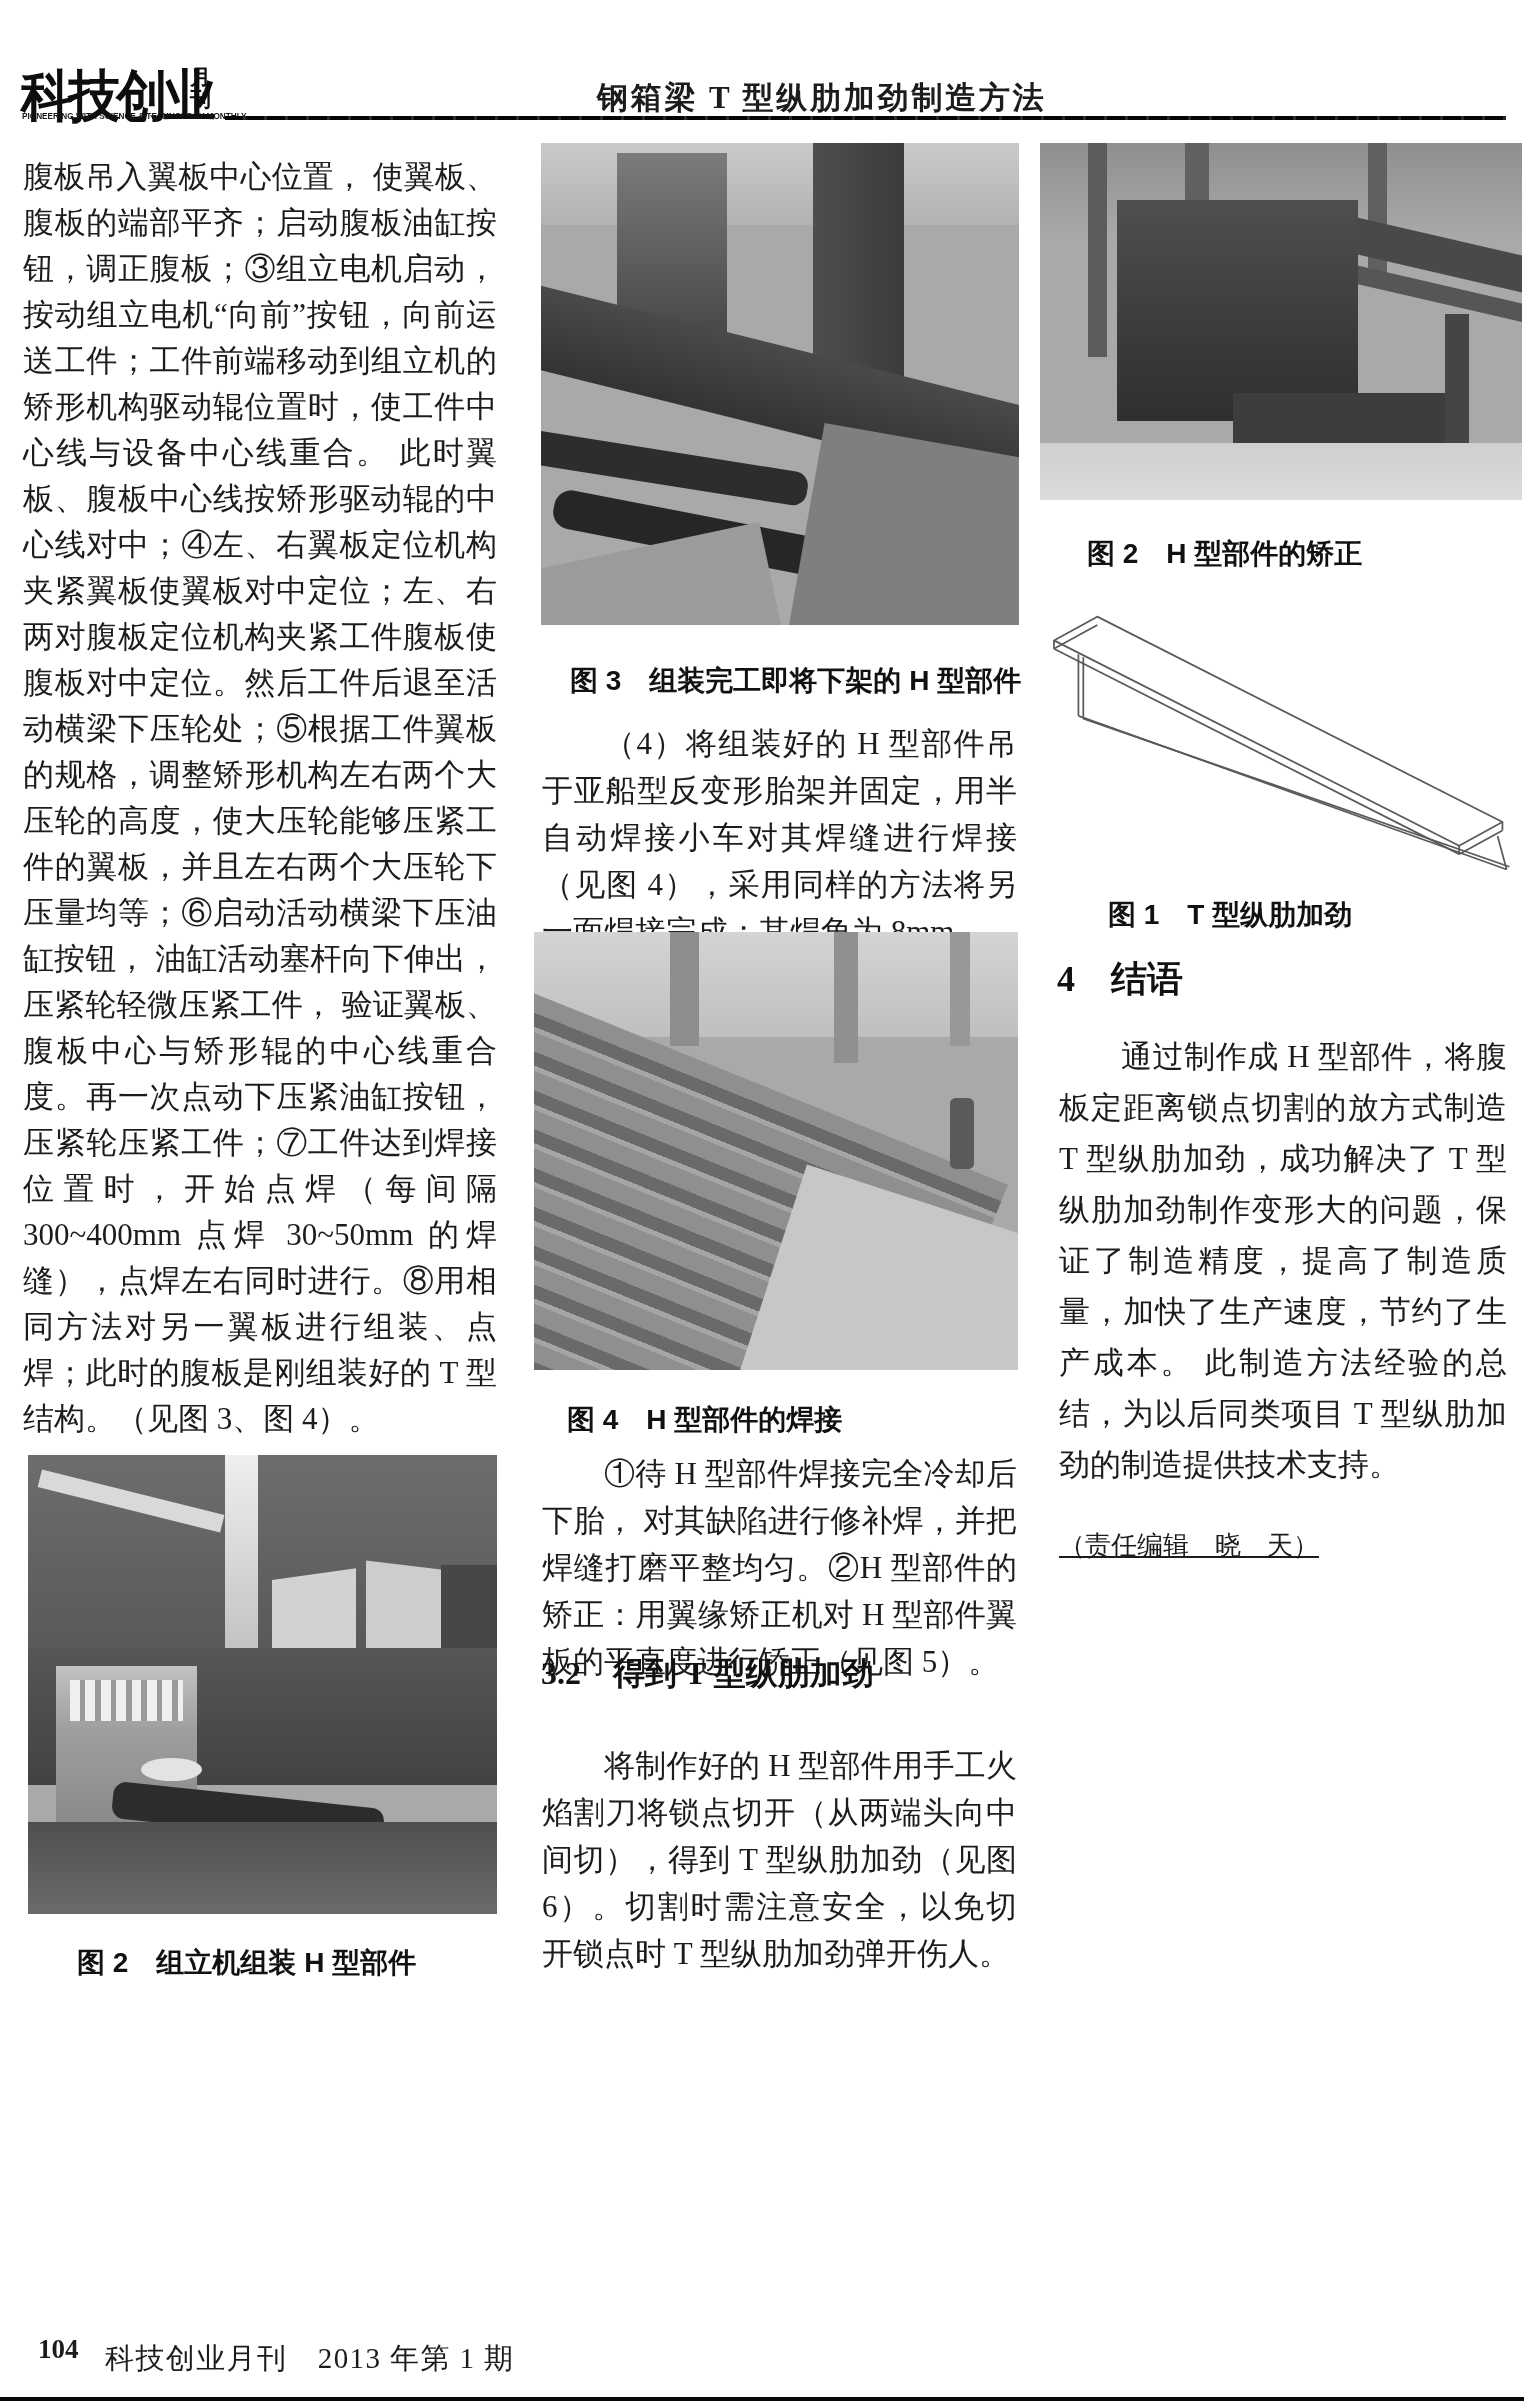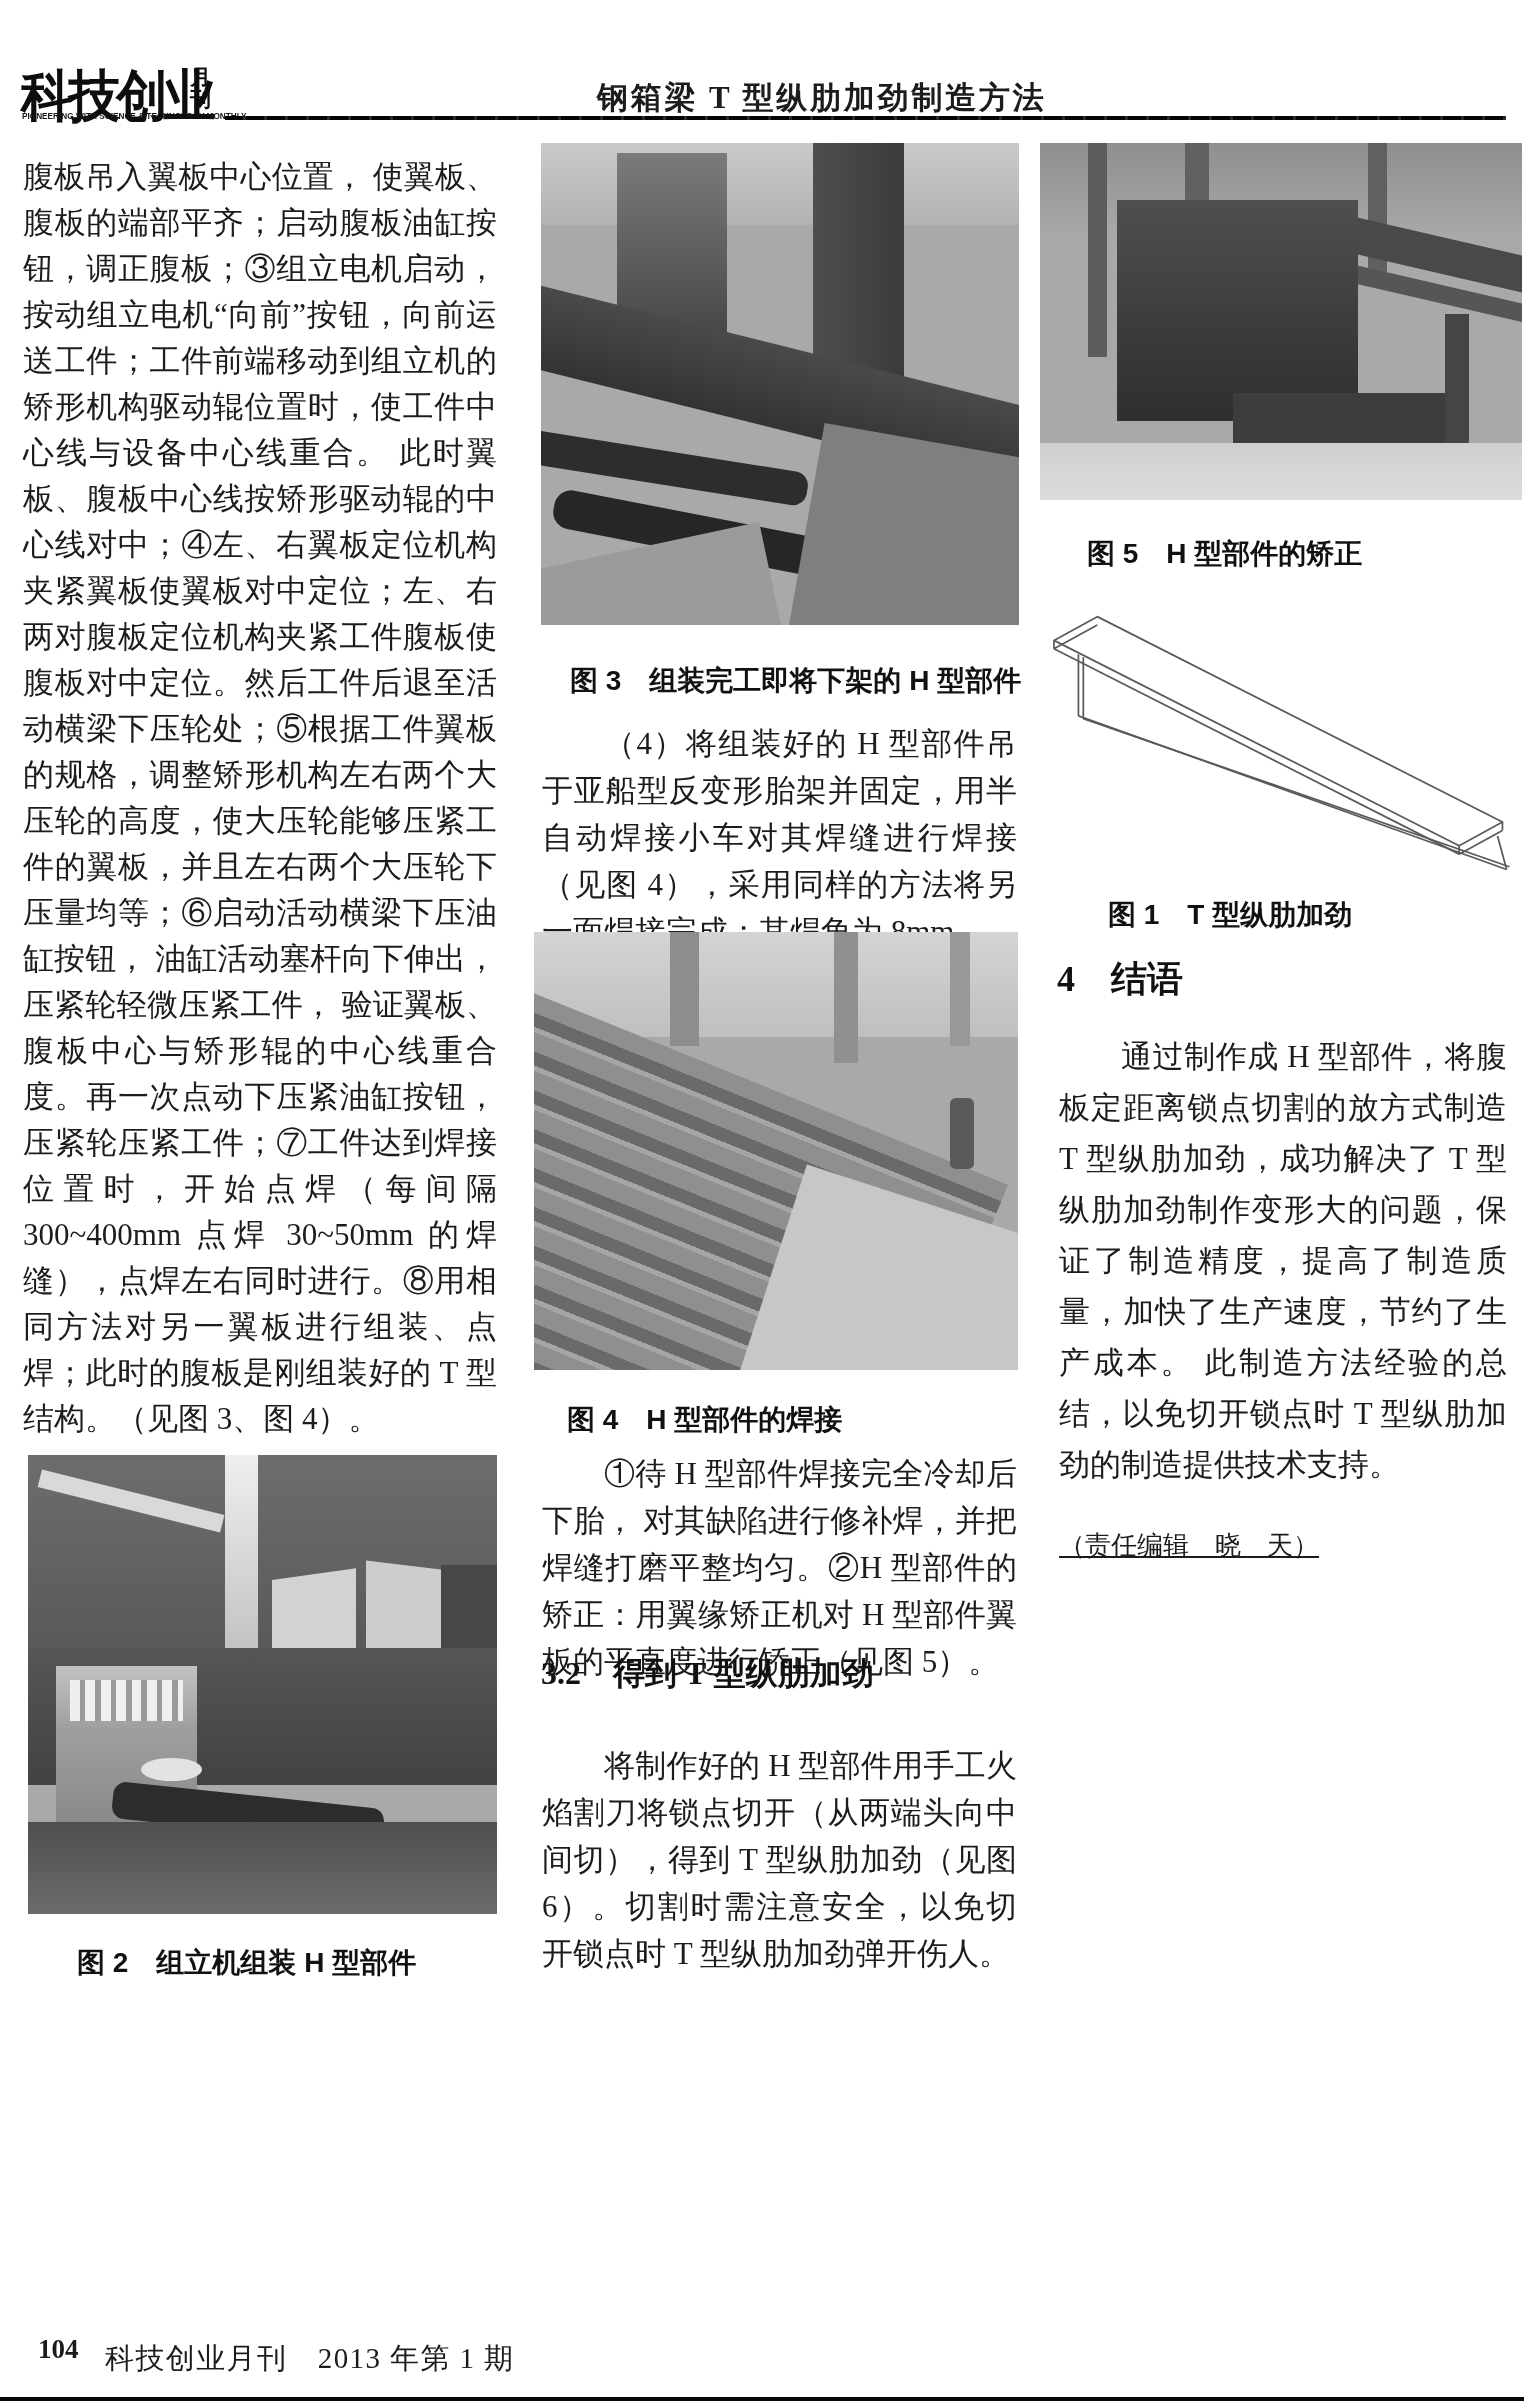--- a/index.html
+++ b/index.html
@@ -155,21 +155,21 @@
   <div class="ph f5-r1"></div>
   <div class="ph f5-r2"></div>
   <div class="ph f5-r3"></div>
   <div class="ph f5-rack"></div>
   <div class="ph f5-rack2"></div>
   <div class="ph f5-machine"></div>
   <div class="ph f5-base"></div>
   <div class="ph f5-leg"></div>
   <div class="ph f5-floor"></div>
 </div>
-<div class="abs caption" style="left:1087px;top:535px;">图 5　H 型部件的矫正</div>
+<div class="abs caption" style="left:1087px;top:535px;">图 2　H 型部件的矫正</div>
 
 <svg class="abs" style="left:1040px;top:590px;" width="482" height="288" viewBox="0 0 690 412">
   <g fill="none" stroke="#5a5a5a" stroke-width="2.5" stroke-linejoin="round">
 
     <polygon points="82,38 662,332 600,366 20,72"></polygon>
 
     <line x1="20" y1="72" x2="20" y2="84"></line>
     <line x1="600" y1="366" x2="600" y2="378"></line>
     <line x1="662" y1="332" x2="662" y2="344"></line>
     <line x1="20" y1="84" x2="600" y2="378"></line>
@@ -182,20 +182,20 @@
     <line x1="62" y1="184" x2="672" y2="396"></line>
     <line x1="668" y1="400" x2="655" y2="352"></line>
   </g>
 </svg>
 <div class="abs caption" style="left:1108px;top:896px;">图 1　T 型纵肋加劲</div>
 
 <div class="abs sec-head" style="left:1057px;top:955px;font-size:36px;">
   <span>4</span> <span>结语</span>
 </div>
 
-<div class="abs body-par indent" style="left:1059px;top:1031px;width:448px;line-height:51px;">通过制作成 H 型部件，将腹板定距离锁点切割的放方式制造 T 型纵肋加劲，成功解决了 T 型纵肋加劲制作变形大的问题，保证了制造精度，提高了制造质量，加快了生产速度，节约了生产成本。 此制造方法经验的总结，以免切开锁点时 T 型纵肋加劲的制造提供技术支持。</div>
+<div class="abs body-par indent" style="left:1059px;top:1031px;width:448px;line-height:51px;">通过制作成 H 型部件，将腹板定距离锁点切割的放方式制造 T 型纵肋加劲，成功解决了 T 型纵肋加劲制作变形大的问题，保证了制造精度，提高了制造质量，加快了生产速度，节约了生产成本。 此制造方法经验的总结，为以后同类项目 T 型纵肋加劲的制造提供技术支持。</div>
 
 <div class="abs" style="left:1059px;top:1528px;width:448px;text-align:left;font-size:26px;text-decoration:underline;">（责任编辑　晓　天）</div>
 
 <div class="abs page-num">104</div>
 <div class="abs footer-txt">科技创业月刊　2013 年第 1 期</div>
 <div class="abs bottom-line"></div>
 
 
 </body></html>

